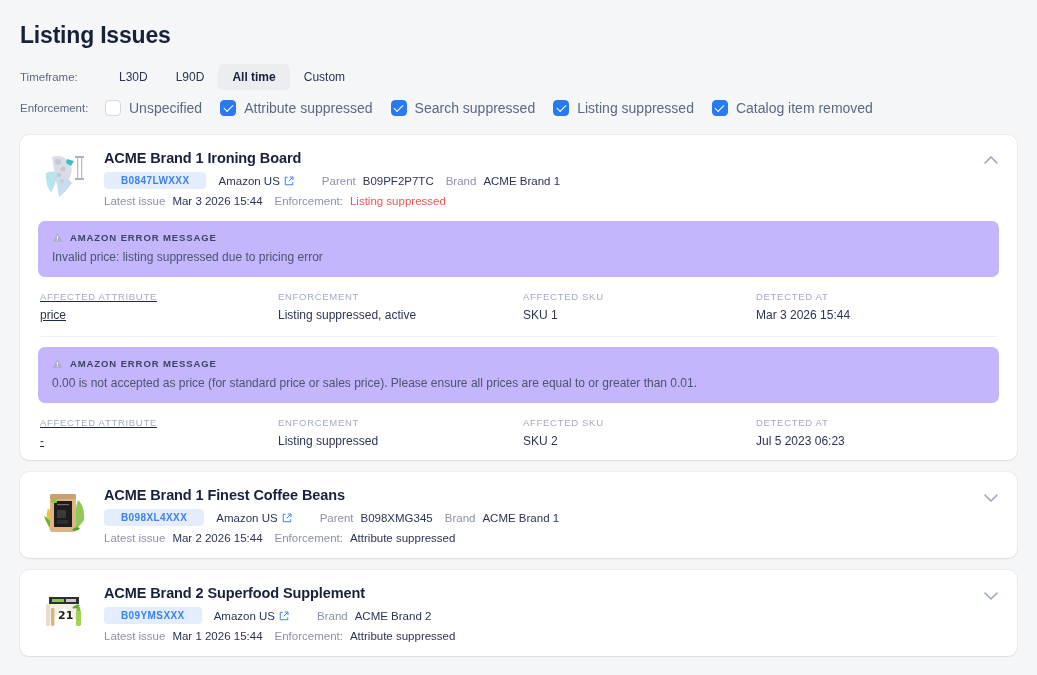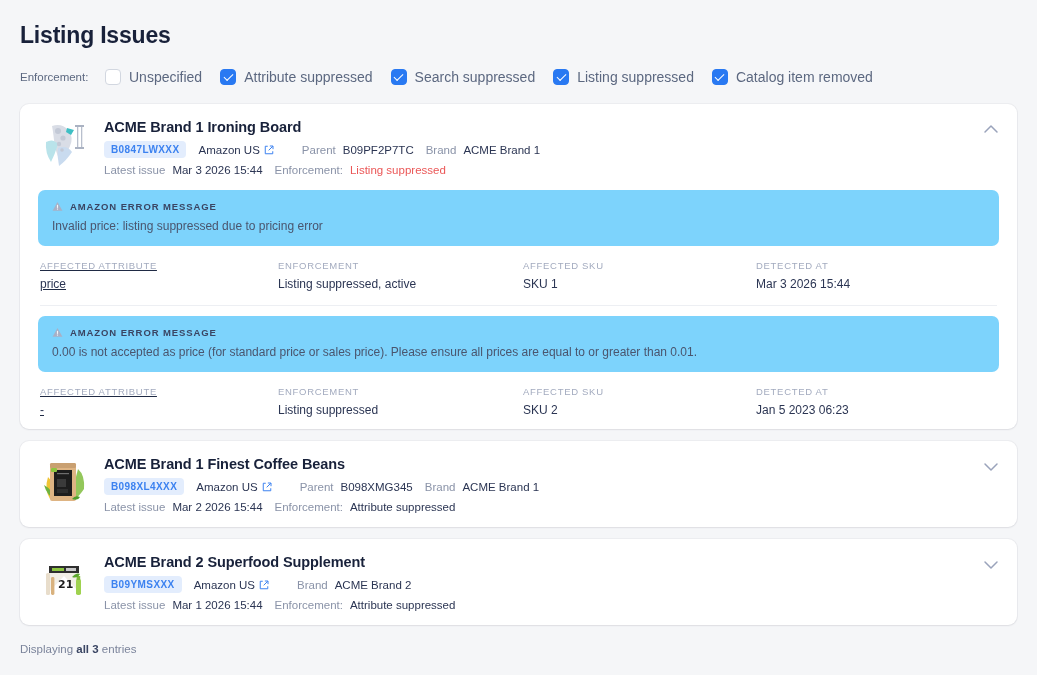--- a/index.html
+++ b/index.html
@@ -58,40 +58,40 @@
     width: 52px; height: 52px; border-radius: 7px; flex: 0 0 52px;
     margin-right: 14px; overflow: hidden; background: #fff;
   }
   .thumb svg { display: block; width: 52px; height: 52px; }
   .head-text { flex: 1 1 auto; min-width: 0; padding-top: 1px; }
   .prod-title { font-size: 14.5px; font-weight: bold; color: #18213a; letter-spacing: -0.1px; }
   .meta-row { display: flex; align-items: center; margin-top: 6px; flex-wrap: nowrap; }
   .meta-row.second { margin-top: 6px; }
   .asin-badge {
     background: #e3edfd; color: #3c82f0; font-size: 10px; font-weight: bold;
-    letter-spacing: 0.4px; padding: 3px 7px; border-radius: 4px;
+    letter-spacing: 0.4px; padding: 3px 17px; border-radius: 4px;
     font-family: "Liberation Sans", sans-serif; margin-right: 12px;
   }
   .marketplace { font-size: 11.5px; color: #2b3553; display: flex; align-items: center; margin-right: 28px; }
   .ext-icon { margin-left: 4px; display: inline-flex; }
   .meta-key { font-size: 11.5px; color: #8a93a8; margin-right: 7px; }
   .meta-val { font-size: 11.5px; color: #2b3553; margin-right: 12px; white-space: nowrap; }
   .enf-danger { font-size: 11.5px; color: #eb5757; }
   .enf-normal { font-size: 11.5px; color: #2b3553; }
   .chev {
     position: absolute; right: 18px; top: 18px;
     width: 16px; height: 16px; cursor: pointer;
   }
 
   
   .card-body { padding: 0 18px 8px 18px; }
   .issue-block { padding-bottom: 4px; }
   .issue-block + .issue-block .err-box { margin-top: 6px; }
   .err-box {
-    background: #7dd3fc; border-radius: 7px; padding: 11px 14px 12px 14px;
+    background: #c4b5fd; border-radius: 7px; padding: 11px 14px 12px 14px;
   }
   .err-head { display: flex; align-items: center; }
   .warn-icon { margin-right: 7px; display: inline-flex; }
   .err-label {
     font-size: 9.5px; font-weight: bold; letter-spacing: 0.9px;
     color: #3a4563; text-transform: uppercase;
   }
   .err-msg { font-size: 12px; color: #4a556e; margin-top: 6px; line-height: 1.35; }
   .detail-grid { display: flex; padding: 14px 2px 0 2px; }
   .detail-col { flex: 1 1 0; min-width: 0; padding-right: 12px; }
@@ -110,20 +110,29 @@
   .footer b { color: #3a4563; }
 </style>
 </head>
 <body>
 
 <div class="page">
 
   <div class="page-title">Listing Issues</div>
 
   <div class="filters">
+    <div class="filter-row">
+      <div class="filter-label">Timeframe:</div>
+      <div class="seg-group" id="timeframe-group">
+          <div class="seg-btn">L30D</div>
+          <div class="seg-btn">L90D</div>
+          <div class="seg-btn active">All time</div>
+          <div class="seg-btn">Custom</div>
+        </div>
+    </div>
     <div class="filter-row">
       <div class="filter-label">Enforcement:</div>
       <div class="chk-group" id="enforcement-group">
           <div class="chk-item">
             <span class="chk-box"></span>
             <span class="chk-label">Unspecified</span>
           </div>
           <div class="chk-item">
             <span class="chk-box checked"></span>
             <span class="chk-label">Attribute suppressed</span>
@@ -251,21 +260,21 @@
               <div class="detail-col c2">
                 <div class="detail-key">ENFORCEMENT</div>
                 <div class="detail-val">Listing suppressed</div>
               </div>
               <div class="detail-col c3">
                 <div class="detail-key">AFFECTED SKU</div>
                 <div class="detail-val">SKU 2</div>
               </div>
               <div class="detail-col">
                 <div class="detail-key">DETECTED AT</div>
-                <div class="detail-val">Jan 5 2023 06:23</div>
+                <div class="detail-val">Jul 5 2023 06:23</div>
               </div>
             </div>
           </div>
         </div>
       </div>
       <div class="card">
         <div class="card-head">
           <div class="thumb">
             <svg viewBox="0 0 52 52">
               <rect width="52" height="52" fill="#ffffff"></rect>

